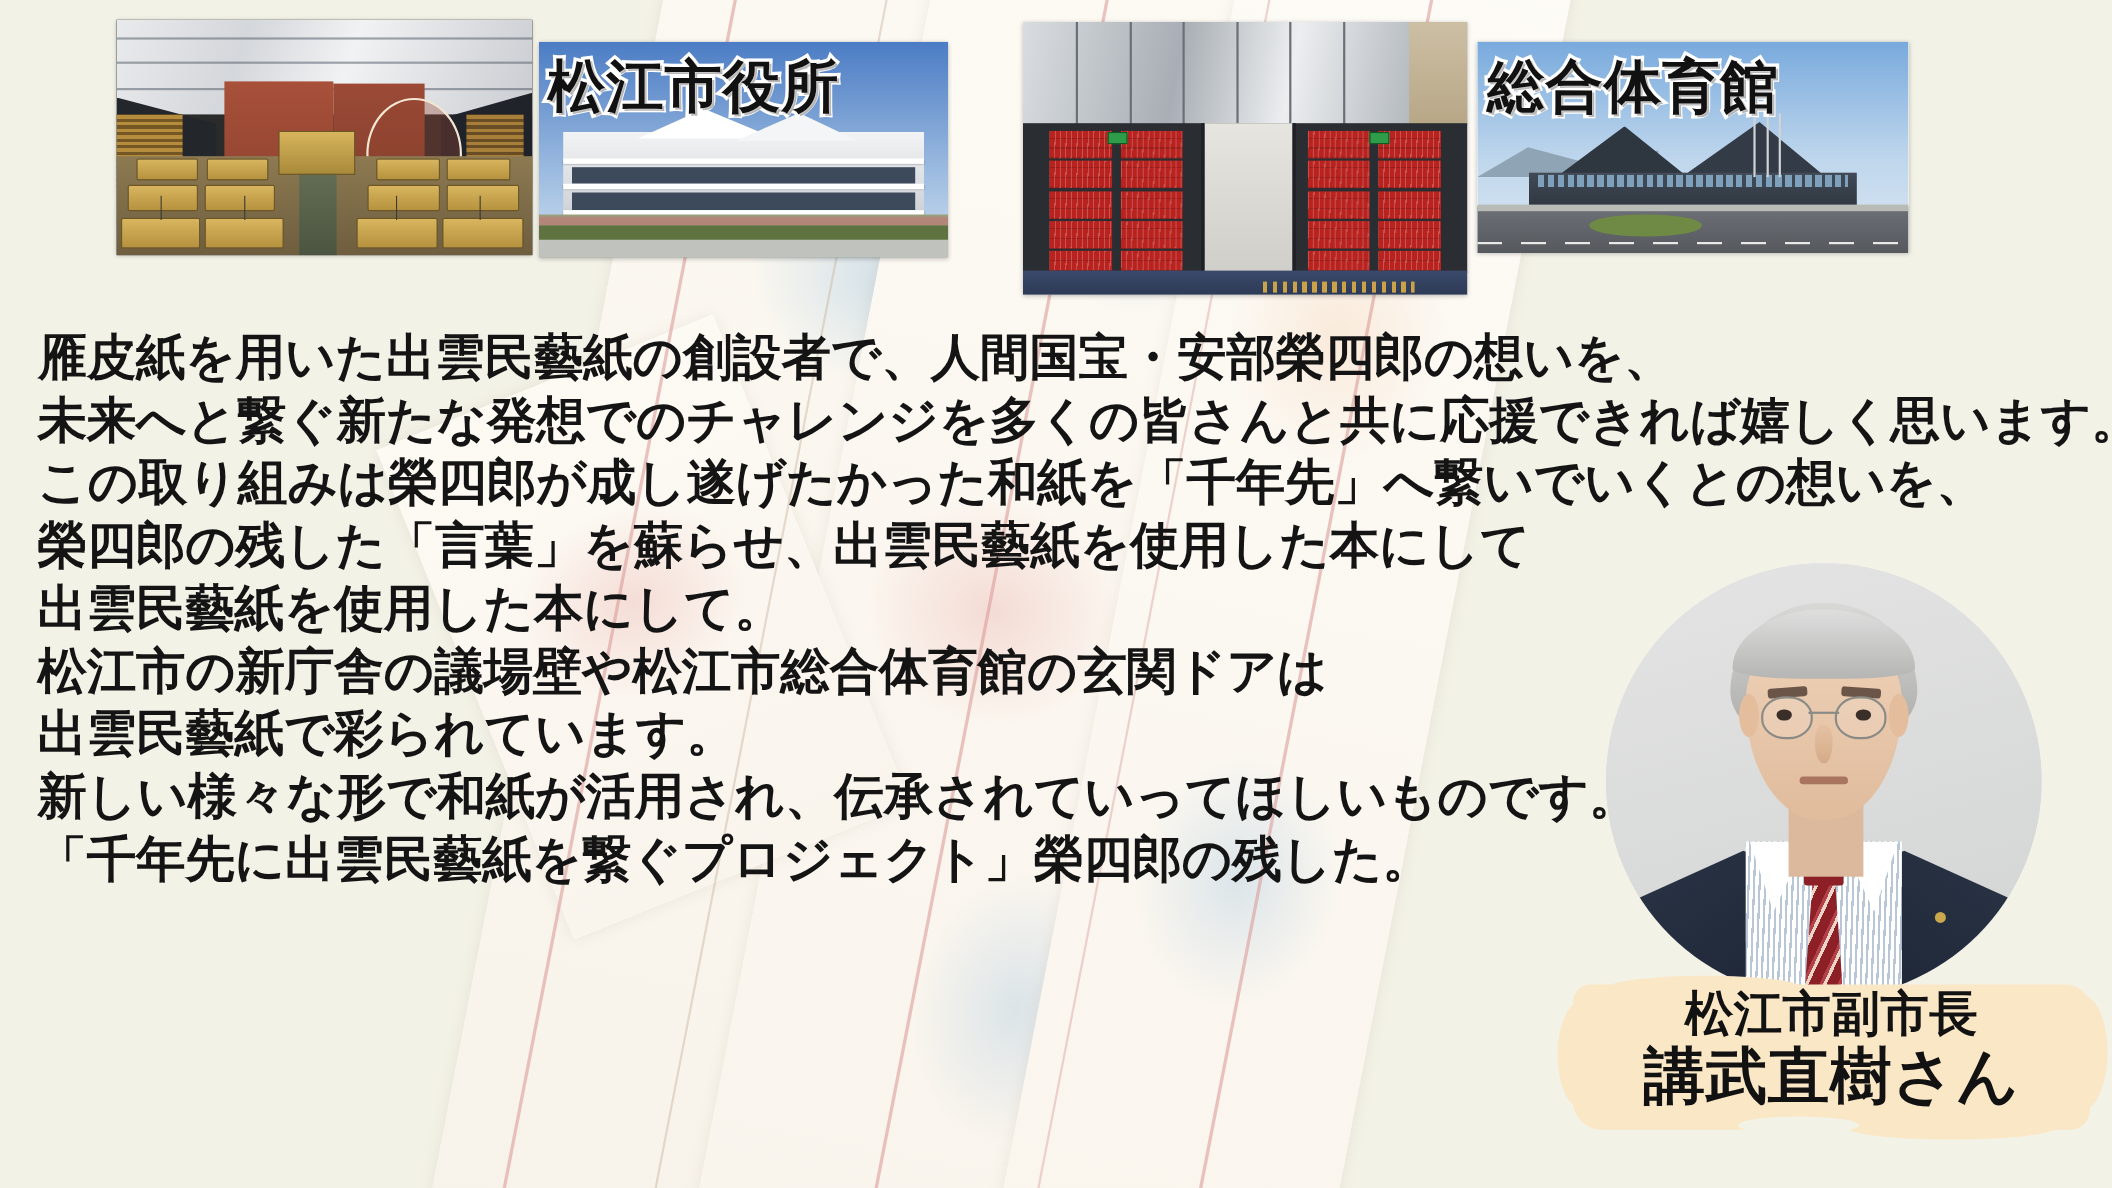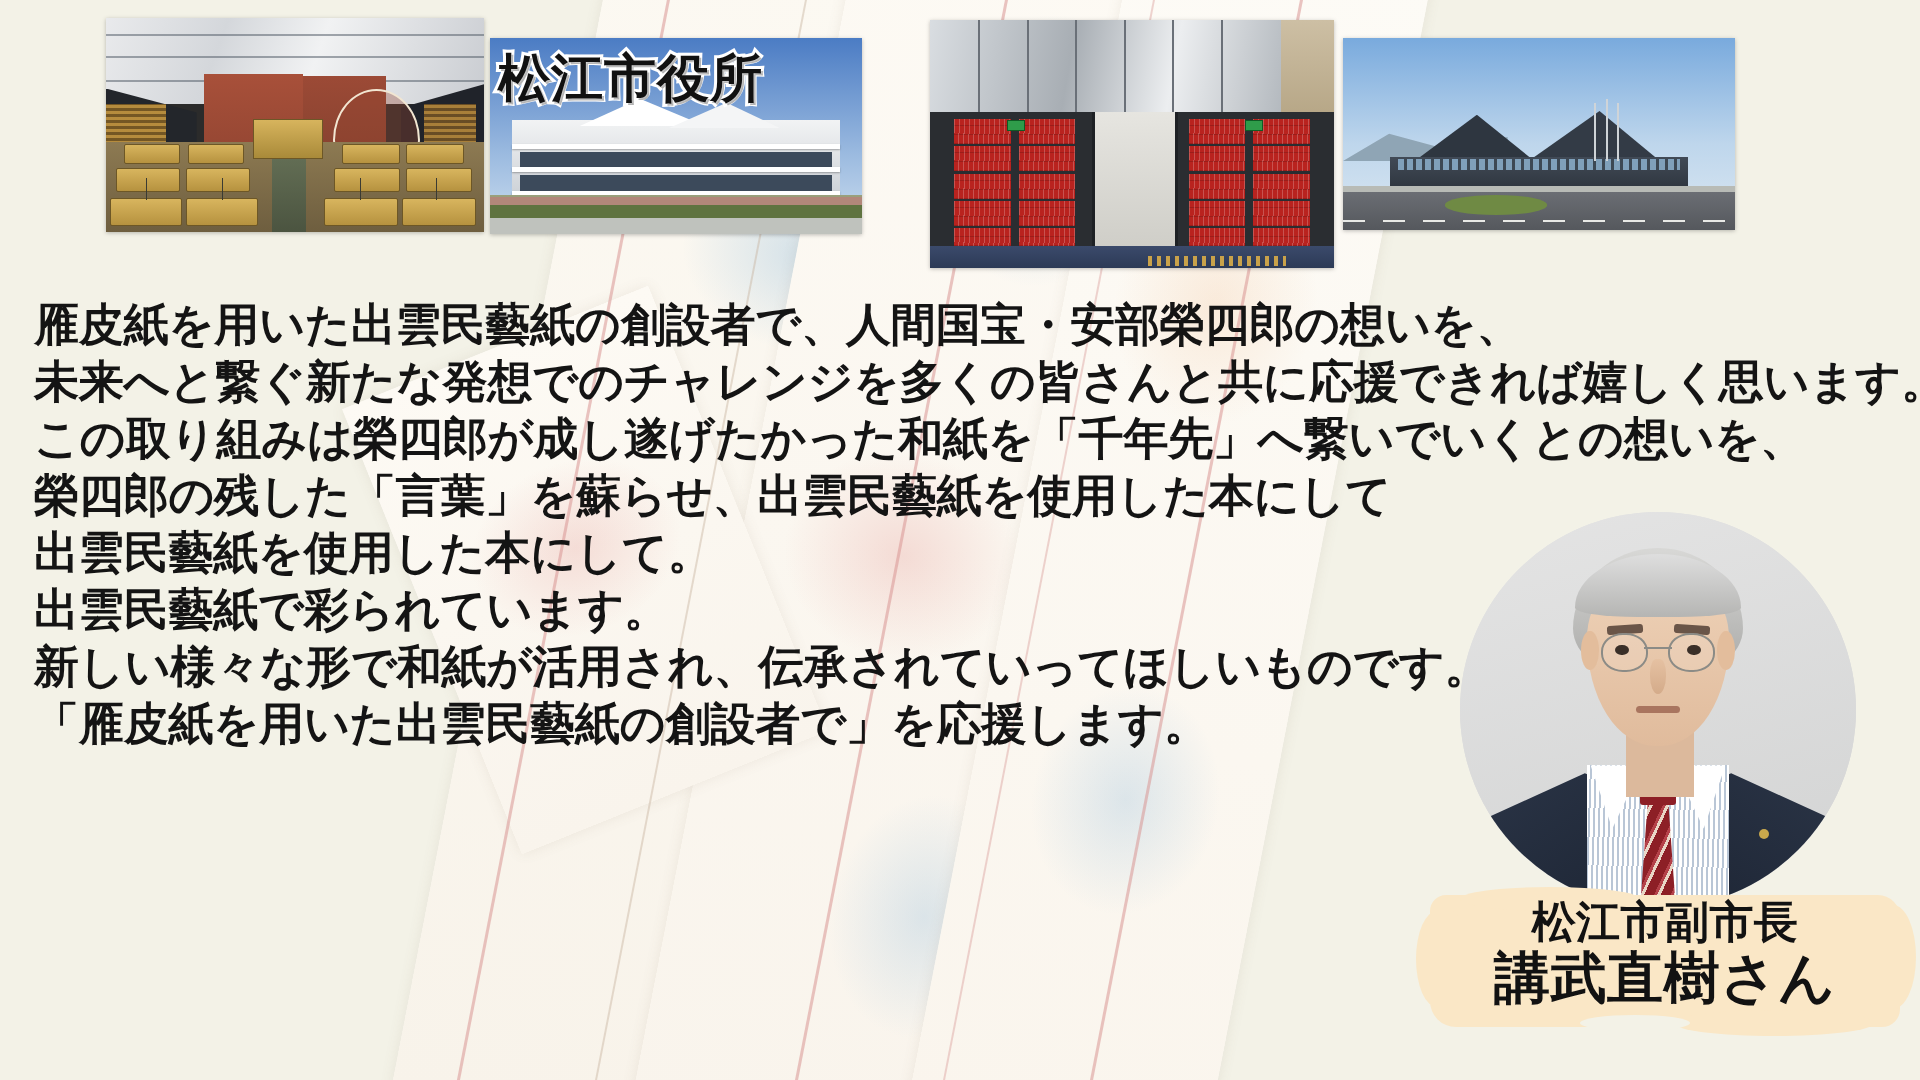--- a/index.html
+++ b/index.html
@@ -385,30 +385,32 @@
     <div class="pole" style="left:64%;top:34%;height:30%"></div>
     <div class="pole" style="left:67%;top:32%;height:32%"></div>
     <div class="pole" style="left:70%;top:34%;height:30%"></div>
     <div class="road"></div>
     <div class="curb"></div>
     <div class="island"></div>
     <div class="lane"></div>
   </div>
 
   <div class="caption cap-cityhall">松江市役所</div>
+  <div class="caption cap-gym">総合体育館</div>
 
   <div class="body-text">
     <span class="ln">雁皮紙を用いた出雲民藝紙の創設者で、人間国宝・安部榮四郎の想いを、</span>
     <span class="ln">未来へと繋ぐ新たな発想でのチャレンジを多くの皆さんと共に応援できれば嬉しく思います。</span>
     <span class="ln">この取り組みは榮四郎が成し遂げたかった和紙を「千年先」へ繋いでいくとの想いを、</span>
     <span class="ln">榮四郎の残した「言葉」を蘇らせ、出雲民藝紙を使用した本にして</span>
     <span class="ln">出雲民藝紙を使用した本にして。</span>
+    <span class="ln">松江市の新庁舎の議場壁や松江市総合体育館の玄関ドアは</span>
     <span class="ln">出雲民藝紙で彩られています。</span>
     <span class="ln">新しい様々な形で和紙が活用され、伝承されていってほしいものです。</span>
-    <span class="ln">「雁皮紙を用いた出雲民藝紙の創設者で」を応援します。</span>
+    <span class="ln">「千年先に出雲民藝紙を繋ぐプロジェクト」榮四郎の残した。</span>
   </div>
 
   <div class="portrait">
     <div class="bg"></div>
     <div class="jacketL"></div>
     <div class="jacketR"></div>
     <div class="shirt"></div>
     <div class="collarL"></div>
     <div class="collarR"></div>
     <div class="tie"></div>

